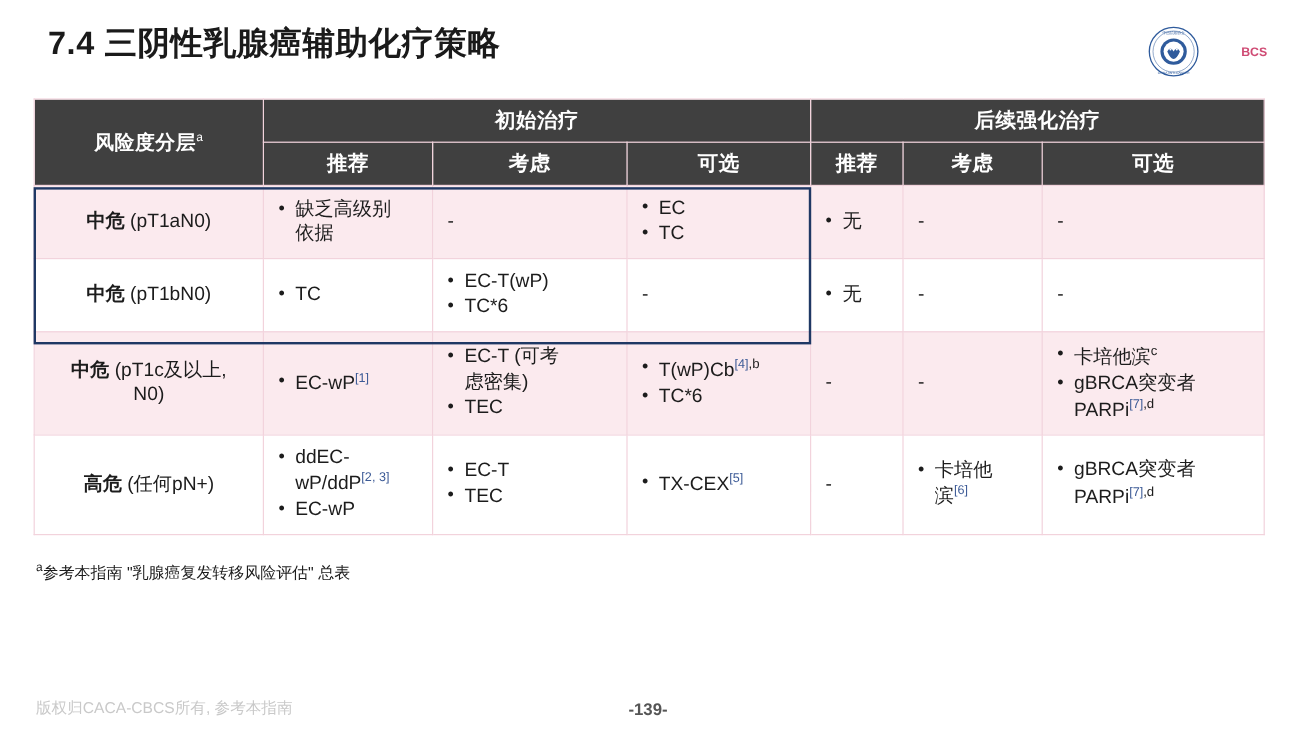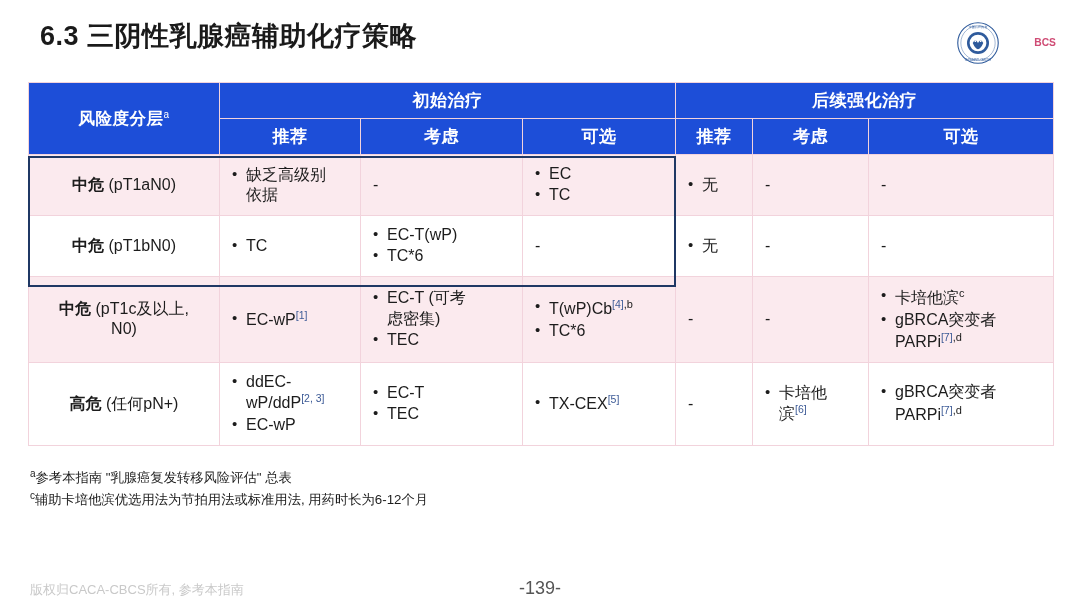--- a/index.html
+++ b/index.html
@@ -28,21 +28,21 @@
     position: absolute; left: 28px; top: 82px;
     width: 1025px;
     border-collapse: collapse;
     table-layout: fixed;
   }
   table.t th, table.t td {
     border: 1px solid #f2d3dc;
     vertical-align: middle;
   }
   thead th {
-    background: #1d4ed8;
+    background: #404040;
     color: #ffffff;
     font-size: 17px;
     font-weight: bold;
     text-align: center;
     border: 1px solid #ffffff;
     padding: 6px 4px;
     letter-spacing: 0.5px;
   }
   thead th.rowspan2 { font-size: 16.5px; }
   thead th sup { font-size: 10px; font-weight: normal; vertical-align: super; }
@@ -101,29 +101,29 @@
   .footnotes div { white-space: nowrap; }
   .footnotes sup { font-size: 10px; vertical-align: super; }
 
   
   .footer-copy {
     position: absolute; left: 30px; bottom: 9px;
     font-size: 13px; color: #c9c9c9;
   }
   .footer-page {
     position: absolute; left: 0; right: 0; bottom: 9px;
-    text-align: center; font-size: 18px; font-weight: normal; color: #555;
+    text-align: center; font-size: 14px; font-weight: bold; color: #555;
   }
 </style>
 </head>
 <body>
 
 <div id="slide">
 
-  <div class="title">6.3 三阴性乳腺癌辅助化疗策略</div>
+  <div class="title">7.4 三阴性乳腺癌辅助化疗策略</div>
 
   <div class="logos">
     <svg class="logo-caca" viewBox="0 0 100 100">
       <circle cx="50" cy="50" r="46" fill="none" stroke="#2f5b9c" stroke-width="2.5"></circle>
       <circle cx="50" cy="50" r="39" fill="none" stroke="#2f5b9c" stroke-width="1"></circle>
       <circle cx="50" cy="50" r="25" fill="#2f5b9c"></circle>
       <circle cx="50" cy="50" r="19" fill="#ffffff"></circle>
       <path d="M38 50 q6 -12 12 0 q6 -12 12 0 q-6 14 -12 14 q-6 0 -12 -14z" fill="#2f5b9c"></path>
       <circle cx="44" cy="46" r="2" fill="#ffffff"></circle>
       <circle cx="56" cy="46" r="2" fill="#ffffff"></circle>
@@ -274,19 +274,18 @@
             </ul>
           </td>
         </tr>
       </tbody>
   </table>
 
   <div class="navybox"></div>
 
   <div class="footnotes" id="footnotes">
       <div><sup>a</sup><span>参考本指南 "乳腺癌复发转移风险评估" 总表</span></div>
-      <div><sup>c</sup><span>辅助卡培他滨优选用法为节拍用法或标准用法, 用药时长为6-12个月</span></div>
     </div>
 
   <div class="footer-copy">版权归CACA-CBCS所有, 参考本指南</div>
   <div class="footer-page">-139-</div>
 
 </div>
 
 </body></html>

